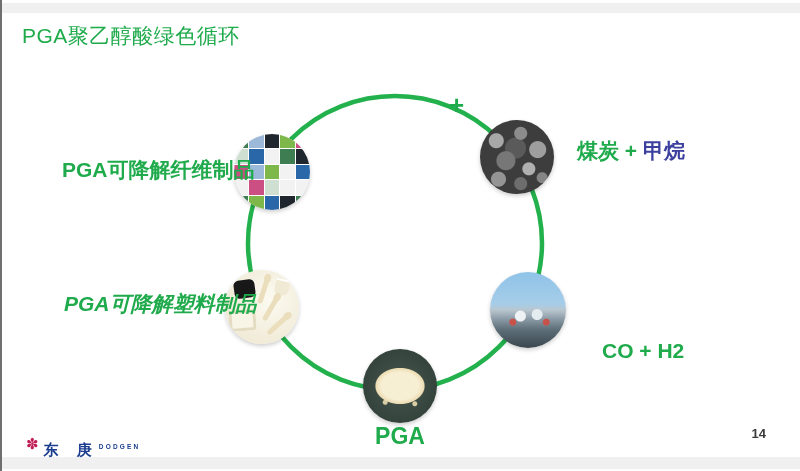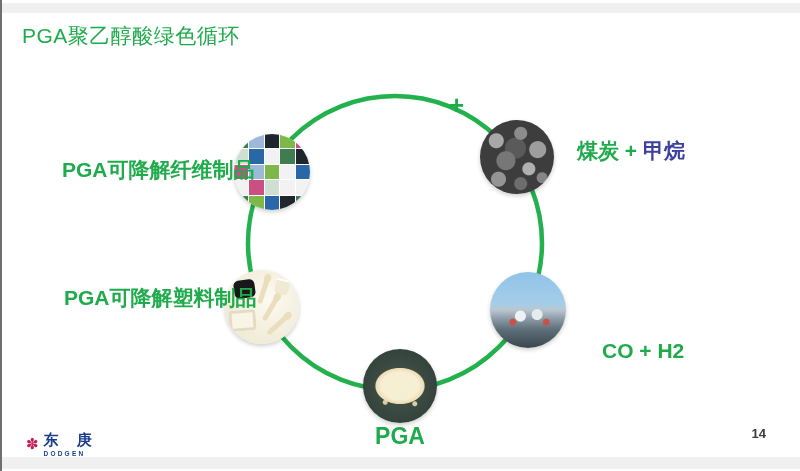--- a/index.html
+++ b/index.html
@@ -94,27 +94,27 @@
   .fiber-photo i:nth-child(6n+5){background:#cb4f82;}
   .fiber-photo i:nth-child(8n+7){background:#2a67a8;}
   .fiber-photo i:nth-child(9n+4){background:#7fb84a;}
 
   
   .lbl{position:absolute;font-weight:bold;color:var(--green);font-size:21px;white-space:nowrap;}
   .lbl-coal{left:577px;top:137px;}
   .lbl-coal .methane{color:var(--methane-blue);}
   .lbl-syngas{left:602px;top:291px;margin-top:48px;}
   .lbl-pga{left:363px;top:423px;width:74px;text-align:center;font-size:23px;}
-  .lbl-plastic{left:64px;top:284px;}
+  .lbl-plastic{left:64px;top:290px;font-style:italic;}
   .lbl-fiber{left:62px;top:156px;}
 
   
   .logo{position:absolute;left:26px;top:432px;display:flex;align-items:flex-start;}
   .logo .flower{color:var(--logo-red);font-size:15px;line-height:1;margin:4px 5px 0 0;}
-  .logo .names{display:flex;flex-direction:column;}
+  .logo .names{display:flex;margin-top:10px;}
   .logo .cn{color:var(--logo-blue);font-size:15px;font-weight:bold;letter-spacing:7px;line-height:1.1;}
   .logo .en{color:var(--logo-blue);font-size:6.5px;font-weight:bold;letter-spacing:2.2px;margin-top:1px;}
   .page-number{position:absolute;right:34px;top:426px;font-size:13px;color:#3b3b3b;font-weight:bold;}
 </style>
 </head>
 <body>
 
 <div class="page">
   <div class="left-border"></div>
   <div class="strip top"></div>

